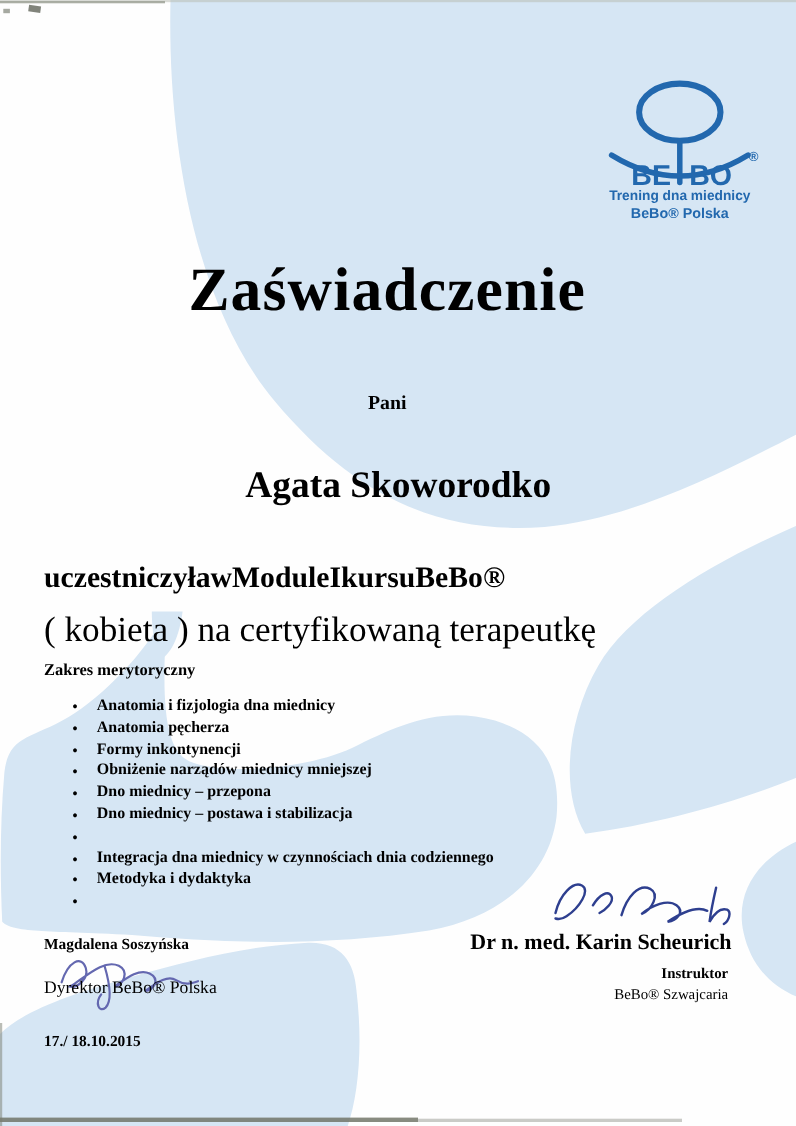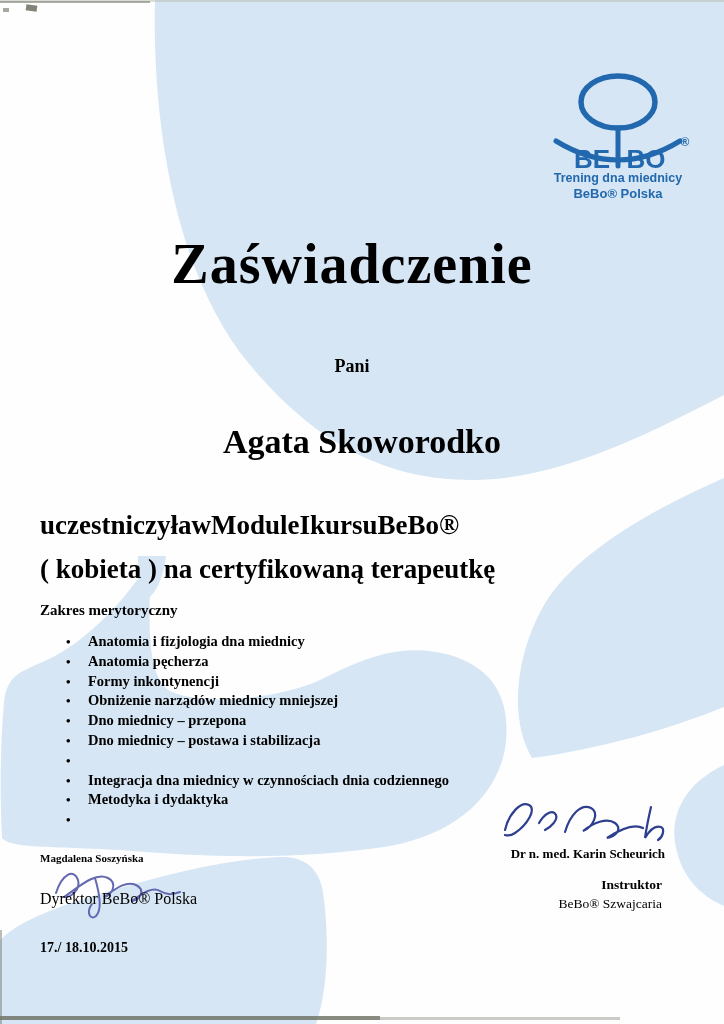--- a/index.html
+++ b/index.html
@@ -13,29 +13,29 @@
   .title{
     left:352px;top:232px;transform:translateX(-50%);
     font-size:56px;font-weight:700;letter-spacing:1px;white-space:nowrap;
   }
   .salutation{left:352px;top:356px;transform:translateX(-50%);font-size:18px;font-weight:700;}
   .recipient{left:362px;top:423px;transform:translateX(-50%);font-size:34px;font-weight:700;white-space:nowrap;}
   .course-line1{
     left:40px;top:510px;width:424px;display:flex;justify-content:flex-start;
     font-size:27px;font-weight:700;
   }
-  .course-line2{left:40px;top:554px;font-size:27px;font-weight:700;white-space:nowrap;text-align:right;}
+  .course-line2{left:40px;top:554px;font-size:32px;font-weight:400;white-space:nowrap;text-align:right;}
   .scope-heading{left:40px;top:602px;font-size:15px;font-weight:700;}
   .bullets{left:66px;top:632px;width:480px;font-size:14.5px;font-weight:600;}
   .bullet-row{display:flex;height:19.8px;line-height:19.8px;}
   .bullet-row .dot{width:22px;text-align:left;font-size:13px;}
-  .sig-left-name{left:40px;top:852px;font-size:11px;font-weight:700;}
+  .sig-left-name{left:40px;top:852px;font-size:14px;font-weight:700;}
   .sig-left-role{left:40px;top:890px;font-size:16px;font-weight:500;}
   .date{left:40px;top:940px;font-size:14px;font-weight:700;}
-  .sig-right-name{right:59px;top:846px;font-size:13px;font-weight:700;}
+  .sig-right-name{right:59px;top:846px;font-size:20px;font-weight:700;}
   .sig-right-role1{right:62px;top:877px;font-size:13.5px;font-weight:700;}
   .sig-right-role2{right:62px;top:896px;font-size:13.5px;font-weight:500;text-align:right;}
   .sig-svg{position:absolute;pointer-events:none;}
 </style>
 </head>
 <body>
 
 <div class="page">
 
   <svg class="bg-svg" viewBox="0 0 724 1024" aria-hidden="true">

